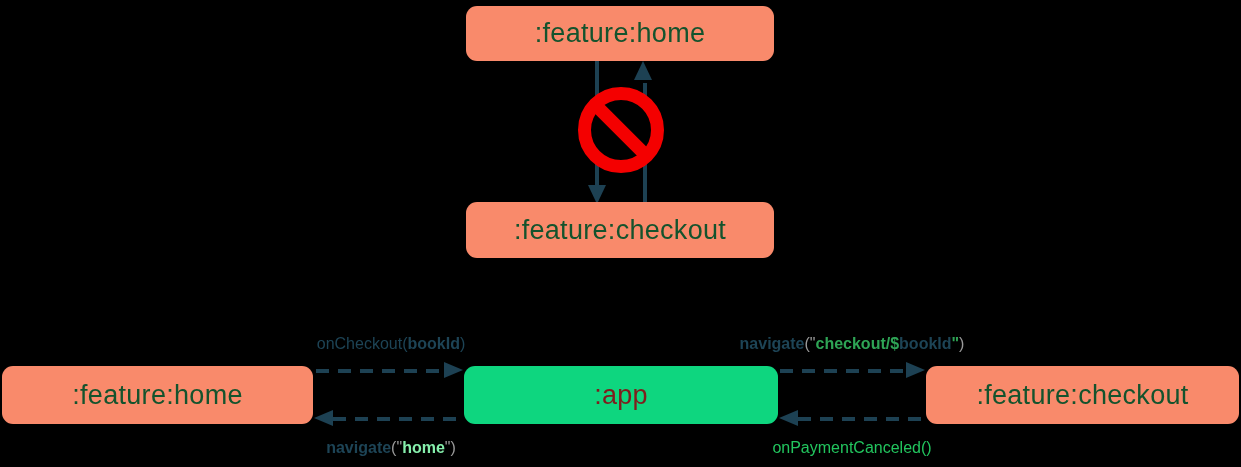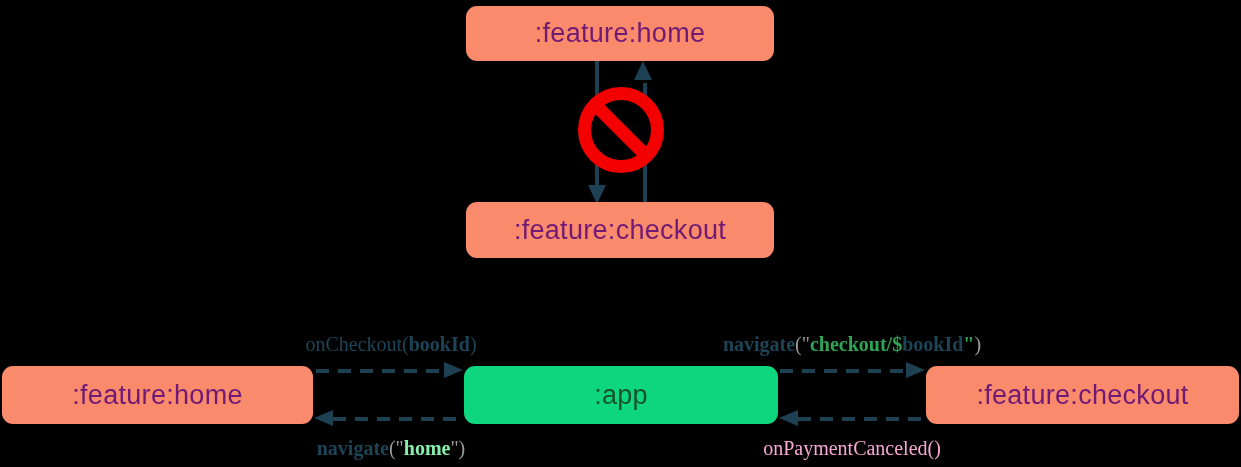--- a/index.html
+++ b/index.html
@@ -5,22 +5,22 @@
   html,body{margin:0;padding:0;background:#000;}
   .canvas{
     position:relative;width:1241px;height:467px;background:#000000;
     font-family:"Liberation Sans",sans-serif;overflow:hidden;
   }
   
   .box{
     position:absolute;display:flex;align-items:center;justify-content:center;
     border-radius:11px;font-size:27px;letter-spacing:.3px;white-space:nowrap;
   }
-  .box.salmon{background:#f98a6b;color:#701a75;}
-  .box.green{background:#0ed67f;color:#14532d;}
+  .box.salmon{background:#f98a6b;color:#14532d;}
+  .box.green{background:#0ed67f;color:#7f1d1d;}
   .box-top-home{left:466px;top:6px;width:308px;height:55px;}
   .box-top-checkout{left:466px;top:202px;width:308px;height:56px;}
   .box-bot-home{left:2px;top:366px;width:311px;height:58px;}
   .box-bot-app{left:464px;top:366px;width:314px;height:58px;}
   .box-bot-checkout{left:926px;top:366px;width:313px;height:58px;}
   
   .vline{position:absolute;width:3.5px;background:#1d4153;}
   .line-down{left:595px;top:61px;height:125px;}
   .line-up{left:643px;top:83px;height:120px;}
   .head{position:absolute;width:0;height:0;}
@@ -43,21 +43,21 @@
   .dash-3{left:780px;top:369px;width:126px;}
   .dash-4{left:798px;top:417px;width:126px;}
   .head-right{border-top:8.5px solid transparent;border-bottom:8.5px solid transparent;border-left:19px solid #1d4153;}
   .hr-1{left:444px;top:362px;}
   .hr-3{left:906px;top:362px;}
   .head-left{border-top:8.5px solid transparent;border-bottom:8.5px solid transparent;border-right:19px solid #1d4153;}
   .hl-2{left:314px;top:410px;}
   .hl-4{left:779px;top:410px;}
   
   .code-label{
-    position:absolute;font-family:Liberation Serif, serif;font-size:20px;
+    position:absolute;font-family:Liberation Sans, sans-serif;font-size:16px;
     white-space:nowrap;transform:translateX(-50%);line-height:24px;text-align:center;
   }
   .center-left{left:391px;}
   .center-right{left:852px;}
   .row-top{top:332px;}
   .row-bottom{top:436px;}
 </style>
 </head>
 <body>
 
@@ -106,15 +106,15 @@
     <div class="head head-right hr-3"></div>
   </div>
 
   <div>
     <div class="dash dash-4"></div>
     <div class="head head-left hl-4"></div>
   </div>
 
   <div class="code-label center-left row-bottom"><span style="color: rgb(29, 68, 86); font-weight: bold;">navigate</span><span style="color: rgb(154, 154, 154);">("</span><span style="color: #86efac; font-weight: bold;">home</span><span style="color: rgb(154, 154, 154);">")</span></div>
 
-  <div class="code-label center-right row-bottom"><span style="color: #f9a8d4;">onPaymentCanceled()</span></div>
+  <div class="code-label center-right row-bottom"><span style="color: #22c55e;">onPaymentCanceled()</span></div>
 
 </div>
 
 </body></html>

